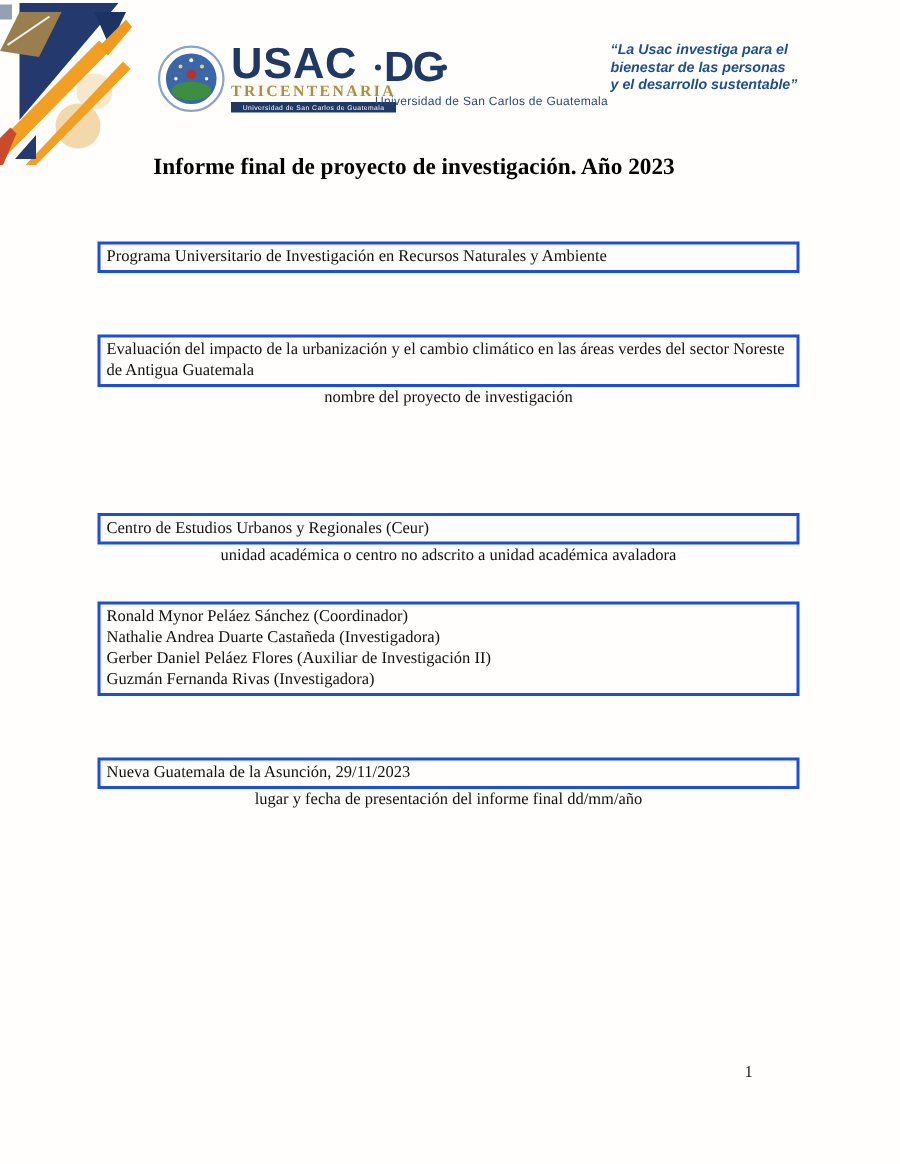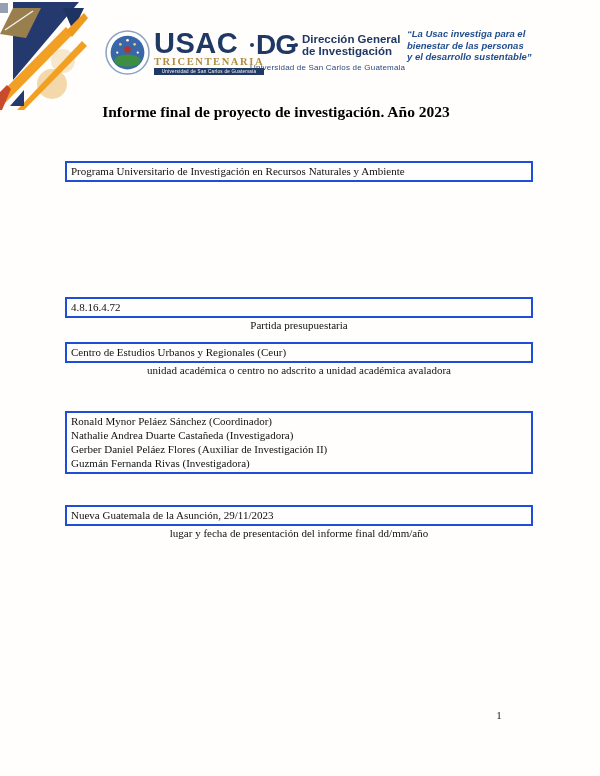--- a/index.html
+++ b/index.html
@@ -80,52 +80,48 @@
     <div class="usac-text">
       <div class="usac-name">USAC</div>
       <div class="usac-sub">TRICENTENARIA</div>
       <div class="usac-strip">Universidad de San Carlos de Guatemala</div>
     </div>
   </div>
 
   <div class="dg-logo">
     <div class="dg-row">
       <span class="dg-mono">DG<span class="dg-dot"></span><span class="dg-dot2"></span></span>
-      <span class="dg-lines">
-        <span>Dirección General</span><br>
-        <span>de Investigación</span>
-      </span>
     </div>
     <div class="dg-sub">Universidad de San Carlos de Guatemala</div>
   </div>
 
   <div class="quote">
     <div>“La Usac investiga para el</div>
     <div>bienestar de las personas</div>
     <div>y el desarrollo sustentable”</div>
   </div>
 
   <h1 class="title">Informe final de proyecto de investigación. Año 2023</h1>
 
   <div class="fgroup" style="top:161px">
     <div class="fbox">Programa Universitario de Investigación en Recursos Naturales y Ambiente</div>
   </div>
 
+  <div class="fgroup" style="top:223px">
+    <div class="fbox">Evaluación del impacto de la urbanización y el cambio climático en las áreas verdes del sector Noreste de Antigua Guatemala</div>
+    <div class="fcap">nombre del proyecto de investigación</div>
+  </div>
 
-  <div class="fgroup" style="top:297px">
-    <div class="fbox">4.8.16.4.72</div>
-    <div class="fcap">Partida presupuestaria</div>
-  </div>
 
   <div class="fgroup" style="top:342px">
     <div class="fbox">Centro de Estudios Urbanos y Regionales (Ceur)</div>
     <div class="fcap">unidad académica o centro no adscrito a unidad académica avaladora</div>
   </div>
 
-  <div class="fgroup" style="top:411px">
+  <div class="fgroup" style="top:401px">
     <div class="fbox">
       <div>Ronald Mynor Peláez Sánchez (Coordinador)</div>
       <div>Nathalie Andrea Duarte Castañeda (Investigadora)</div>
       <div>Gerber Daniel Peláez Flores (Auxiliar de Investigación II)</div>
       <div>Guzmán Fernanda Rivas (Investigadora)</div>
     </div>
   </div>
 
   <div class="fgroup" style="top:505px">
     <div class="fbox">Nueva Guatemala de la Asunción, 29/11/2023</div>

